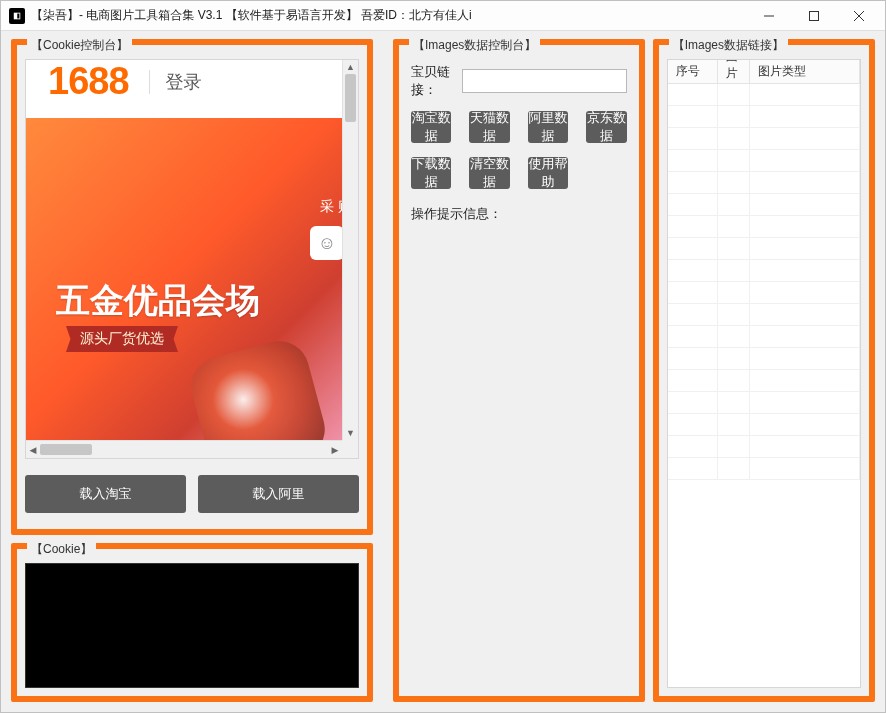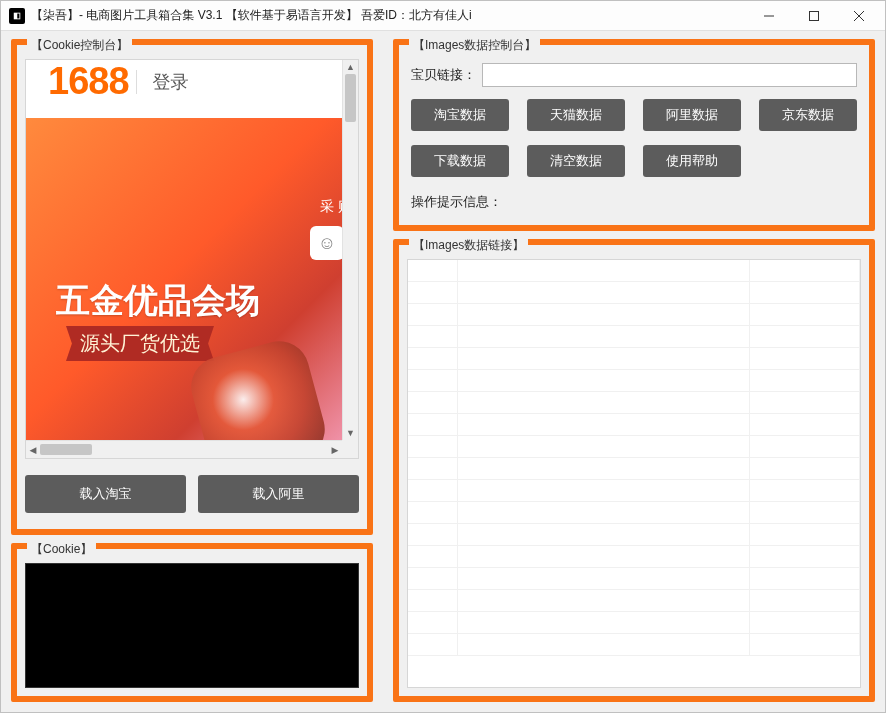--- a/index.html
+++ b/index.html
@@ -42,21 +42,21 @@
     color: #333; font-size: 13px;
   }
 
   .client {
     flex: 1;
     padding: 8px 10px 10px 10px;
     display: flex;
     gap: 10px;
   }
   .left-col { width: 362px; display: flex; flex-direction: column; gap: 8px; }
-  .right-col { flex: 1; display: flex; flex-direction: column; gap: 8px; padding-left: 10px; }
+  .right-col { flex: 1; display: flex; gap: 8px; padding-left: 10px; }
 
   .groupbox {
     border: 6px solid #f97316;
     border-radius: 2px;
     position: relative;
     padding: 14px 8px 8px 8px;
     background: #f0f0f0;
   }
   .groupbox > .legend {
     position: absolute;
@@ -75,40 +75,40 @@
     background: #fff;
     border: 1px solid #d6d6d6;
     position: relative;
     overflow: hidden;
   }
   .embed-content {
     position: absolute; inset: 0;
   }
   .header1688 {
     height: 43px;
-    display: flex; align-items: center; gap: 7px;
+    display: flex; align-items: center; gap: 20px;
     padding-left: 22px;
     background: #fff;
   }
   .logo1688 { font-size: 38px; font-weight: 800; color: #ff6a00; letter-spacing: -1px; }
   .login-label { font-size: 18px; color: #555; border-left: 1px solid #ddd; padding-left: 16px; }
   .banner {
     position: absolute; left: 0; right: 0; top: 58px; bottom: 0;
     background: linear-gradient(135deg,#ff8a3d 0%,#ff5a2a 45%,#cf3f30 70%,#f6a2c0 100%);
     overflow: hidden;
   }
   .banner .big-text {
     position: absolute; left: 30px; top: 160px;
     font-size: 34px; font-weight: 800; color: #fff;
     text-shadow: 0 1px 2px rgba(0,0,0,.2);
   }
   .banner .ribbon {
     position: absolute; left: 40px; top: 208px;
     background: #b02b23; color: #fff3d6;
-    padding: 4px 14px; font-size: 20px;
+    padding: 4px 14px; font-size: 14px;
     clip-path: polygon(0 0,100% 0,96% 50%,100% 100%,0 100%,4% 50%);
   }
   .banner .side-label {
     position: absolute; right: 6px; top: 80px;
     writing-mode: horizontal-tb;
     color: #fff; font-size: 14px;
   }
   .banner .avatar-sq {
     position: absolute; right: 14px; top: 108px;
     width: 34px; height: 34px; background: #fff; border-radius: 6px;
@@ -280,20 +280,25 @@
           <button class="dark-btn">清空数据</button>
           <button class="dark-btn">使用帮助</button>
         </div>
 
         <div class="hint-row">操作提示信息：</div>
       </div>
 
       <div class="groupbox gb-img-links">
         <div class="legend">【Images数据链接】</div>
         <div class="grid-wrap">
+          <div class="grid-header">
+            <div class="col col-idx">序号</div>
+            <div class="col col-url">图片Url</div>
+            <div class="col col-type">图片类型</div>
+          </div>
           <div class="grid-body" id="grid-body">
               <div class="grid-row">
                 <div class="cell col-idx"></div>
                 <div class="cell col-url"></div>
                 <div class="cell col-type"></div>
               </div>
               <div class="grid-row">
                 <div class="cell col-idx"></div>
                 <div class="cell col-url"></div>
                 <div class="cell col-type"></div>

